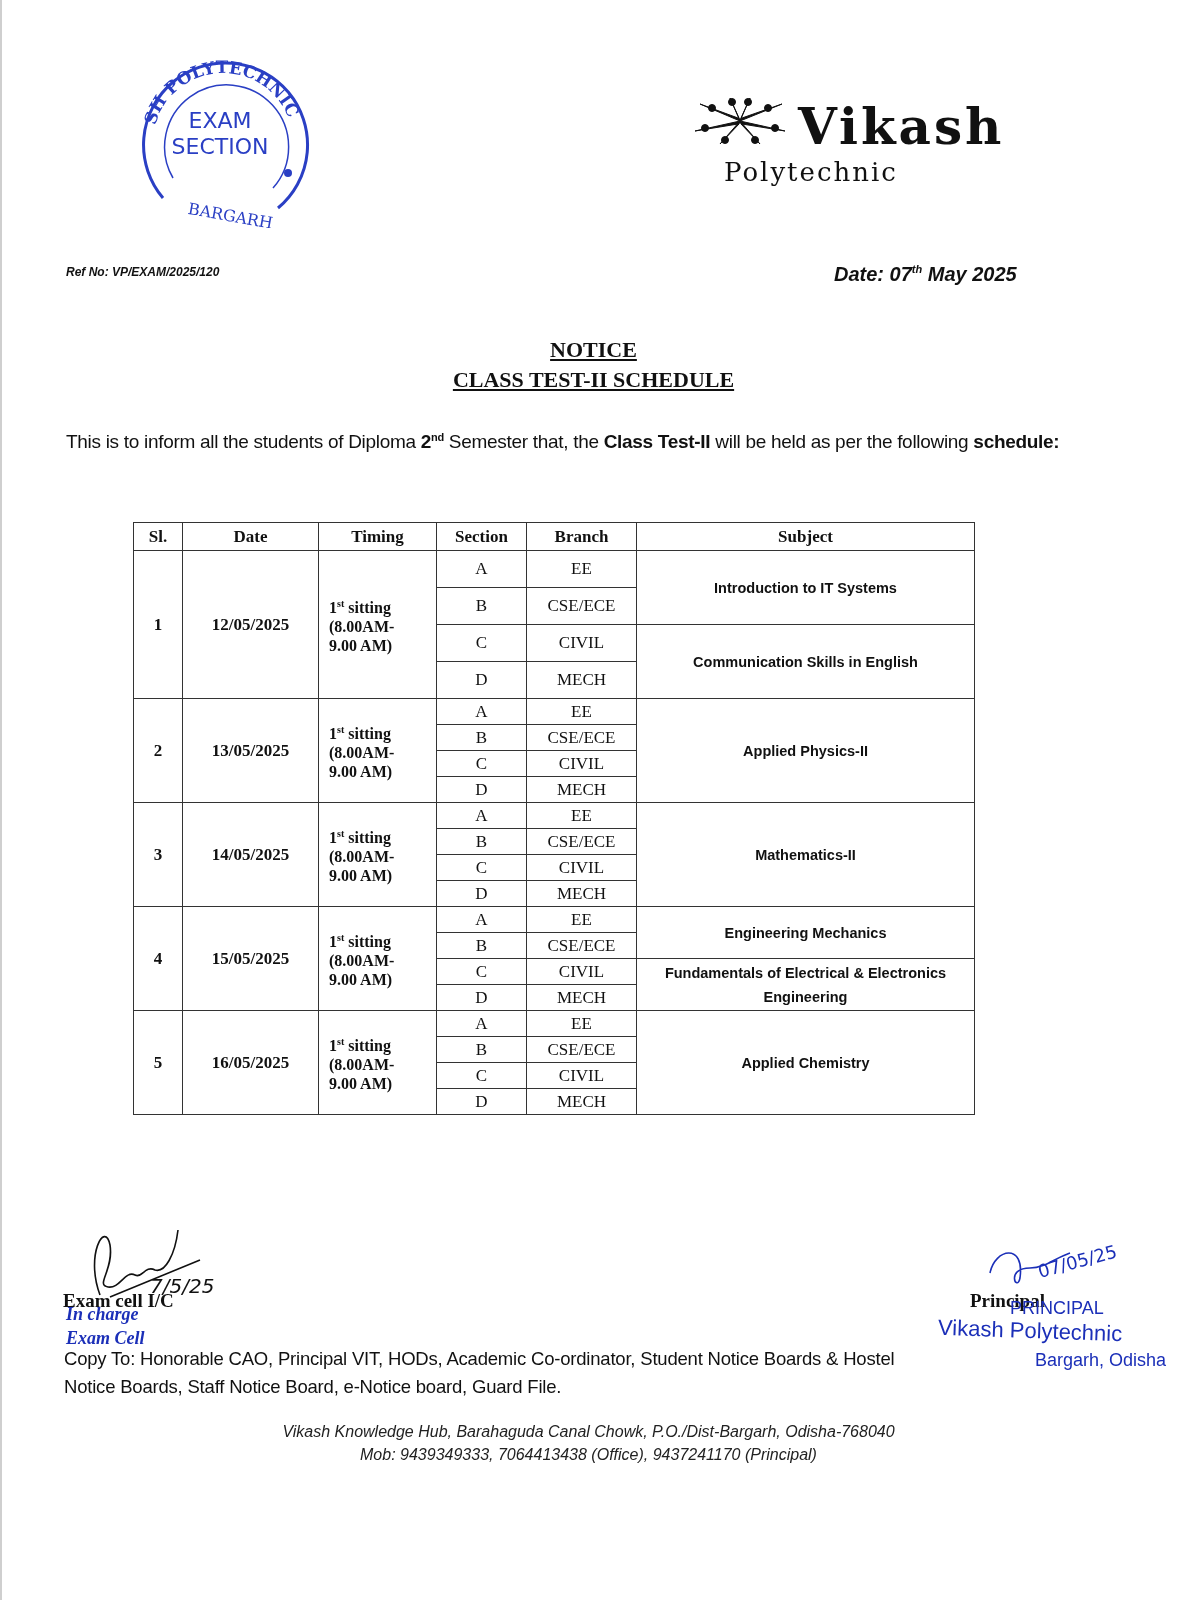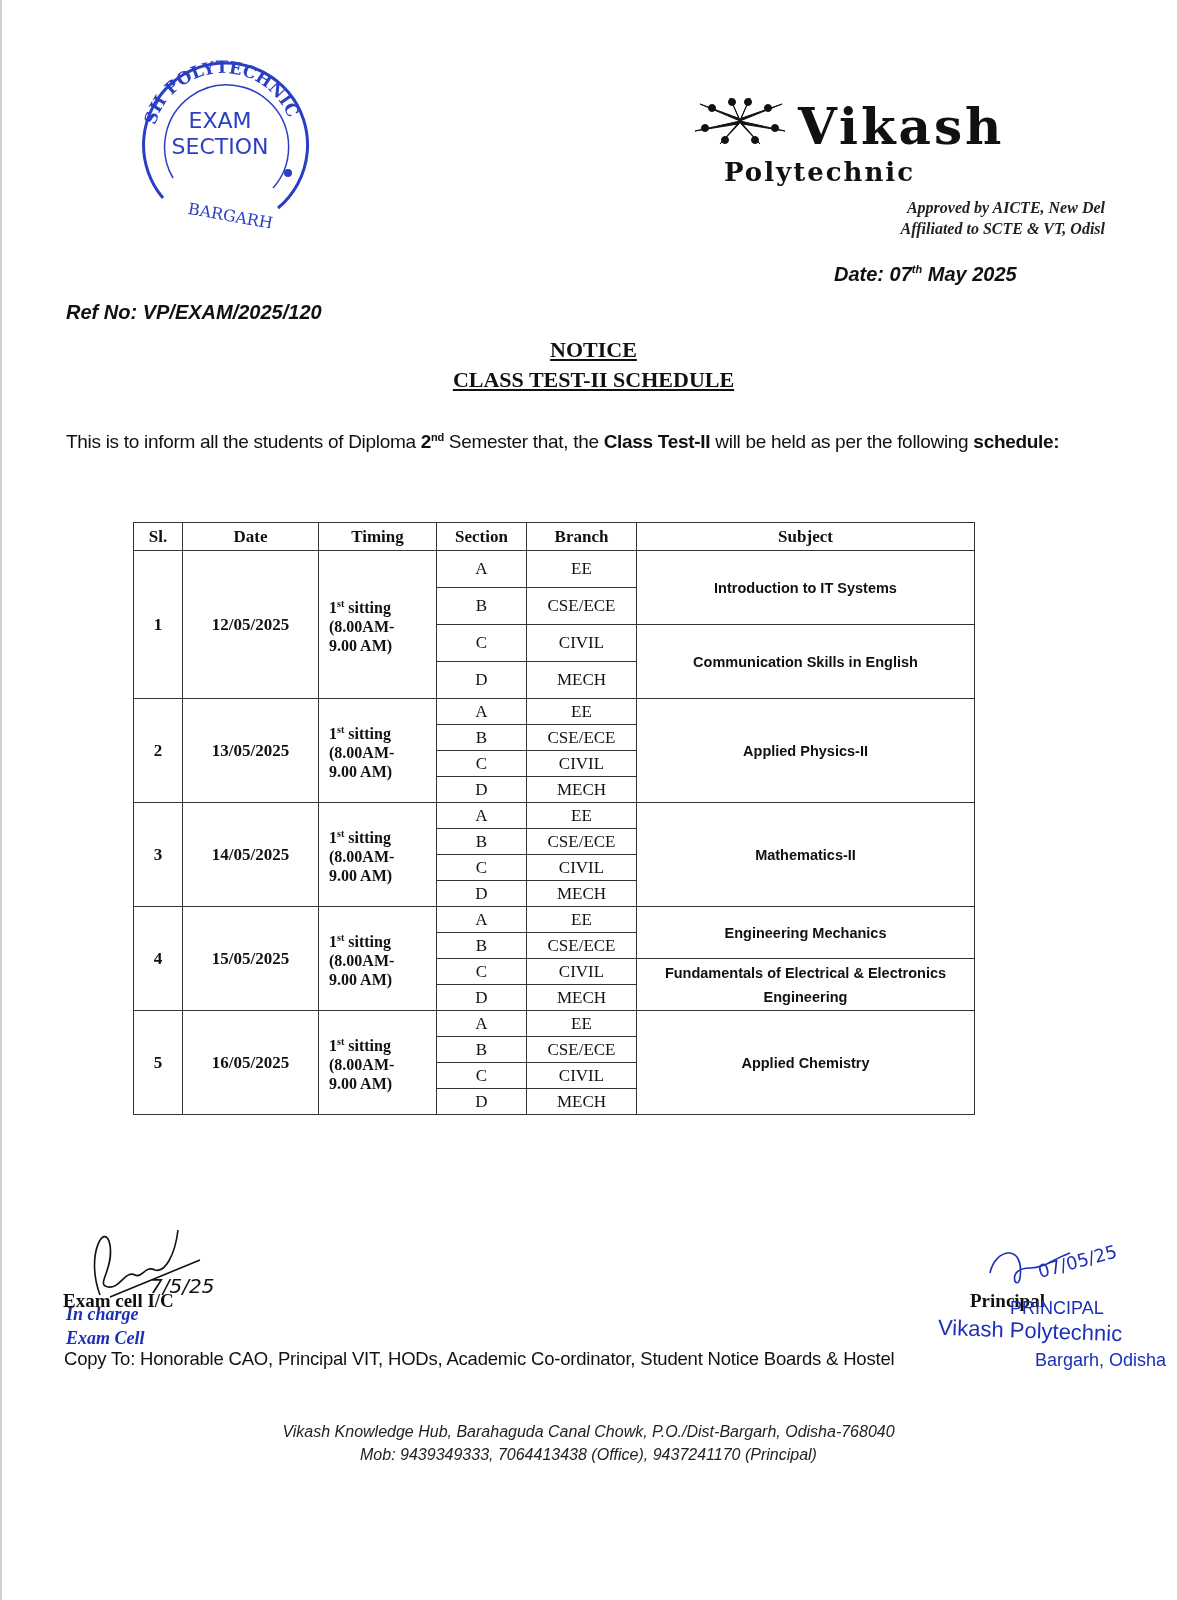--- a/index.html
+++ b/index.html
@@ -7,24 +7,24 @@
   .page-edge { position:absolute; left:0; top:0; width:2px; height:1600px; background:#cfcfcf; }
 
   
   .stamp { position:absolute; left:128px; top:48px; width:190px; height:180px; }
   .stamp svg { width:100%; height:100%; }
 
   
   .logo { position:absolute; left:690px; top:96px; width:400px; height:150px; }
   .logo-mark { position:absolute; left:0; top:0; width:100px; height:50px; }
   .logo-name { position:absolute; left:108px; top:6px; font-family:"DejaVu Serif", serif; font-weight:bold; font-size:50px; letter-spacing:3px; color:#111; line-height:1; }
-  .logo-sub { position:absolute; left:34px; top:63px; font-family:"DejaVu Serif", serif; font-weight:bold; font-size:26px; letter-spacing:2px; color:#111; line-height:1; }
+  .logo-sub { position:absolute; left:34px; top:63px; font-family:"DejaVu Serif", serif; font-weight:normal; font-size:26px; letter-spacing:2px; color:#111; line-height:1; }
   .approved { position:absolute; left:155px; top:101px; font-style:italic; font-weight:bold; font-size:16px; line-height:21px; text-align:right; width:260px; color:#222; }
 
-  .ref { position:absolute; left:66px; top:265px; font-style:italic; font-weight:bold; font-size:20px; font-family:"Liberation Sans Narrow","Liberation Sans", sans-serif;margin-top:36px; }
+  .ref { position:absolute; left:66px; top:265px; font-style:italic; font-weight:bold; font-size:12px; font-family:"Liberation Sans Narrow","Liberation Sans", sans-serif; }
   .date { position:absolute; left:834px; top:263px; font-style:italic; font-weight:bold; font-size:20px; font-family:"Liberation Sans", sans-serif; }
   .date sup { font-size:11px; }
 
   .title { position:absolute; left:0; width:1187px; text-align:center; font-weight:bold; font-size:22px; text-decoration:underline; }
   .t1 { top:337px; }
   .t2 { top:367px; }
 
   .intro { position:absolute; left:66px; top:424px; width:1000px; font-family:"Liberation Sans", sans-serif; font-size:19px; line-height:27px; letter-spacing:-0.3px; }
   .intro b { font-weight:bold; }
   .intro sup { font-size:11px; }
@@ -95,24 +95,20 @@
       <circle cx="15" cy="32" r="3.5"></circle>
         <circle cx="85" cy="32" r="3.5"></circle>
       <circle cx="35" cy="44" r="3.5"></circle>
         <circle cx="65" cy="44" r="3.5"></circle>
       <circle cx="42" cy="6" r="3.5"></circle>
         <circle cx="58" cy="6" r="3.5"></circle>
     </g>
   </svg>
   <div class="logo-name">Vikash</div>
   <div class="logo-sub">Polytechnic</div>
-  <div class="approved">
-    <div>Approved by AICTE, New Del</div>
-    <div>Affiliated to SCTE &amp; VT, Odisl</div>
-  </div>
 </div>
 
 <div class="ref">Ref No: VP/EXAM/2025/120</div>
 <div class="date"><span>Date: 07</span><sup>th</sup><span> May 2025</span></div>
 
 <div class="title t1">NOTICE</div>
 <div class="title t2">CLASS TEST-II SCHEDULE</div>
 
 <div class="intro"><span>This is to inform all the students of Diploma </span><b>2</b><sup><b>nd</b></sup><span> Semester that, the </span><b>Class Test-II</b><span> will be held as per the following </span><b>schedule:</b></div>
 
@@ -253,18 +249,19 @@
   <path d="M 5 45 C 10 20, 40 15, 35 50 C 32 65, 20 40, 45 40 C 60 40, 70 30, 85 25" fill="none" stroke="#1b2fb8" stroke-width="1.6"></path>
   <text x="55" y="50" font-family="DejaVu Sans, sans-serif" font-size="18" fill="#1b2fb8" transform="rotate(-15 55 50)">07/05/25</text>
 </svg>
 <div class="principal">Principal</div>
 <div class="principal-stamp">PRINCIPAL</div>
 <div class="vp-stamp">Vikash Polytechnic</div>
 <div class="odisha-stamp">Bargarh, Odisha</div>
 
 <div class="copy">
   <div>Copy To: Honorable CAO, Principal VIT, HODs, Academic Co-ordinator, Student Notice Boards &amp; Hostel</div>
+  <div>Notice Boards, Staff Notice Board, e-Notice board, Guard File.</div>
 </div>
 
 <div class="footer">
   <div>Vikash Knowledge Hub, Barahaguda Canal Chowk, P.O./Dist-Bargarh, Odisha-768040</div>
   <div>Mob: 9439349333, 7064413438 (Office), 9437241170 (Principal)</div>
 </div>
 
 </body></html>

